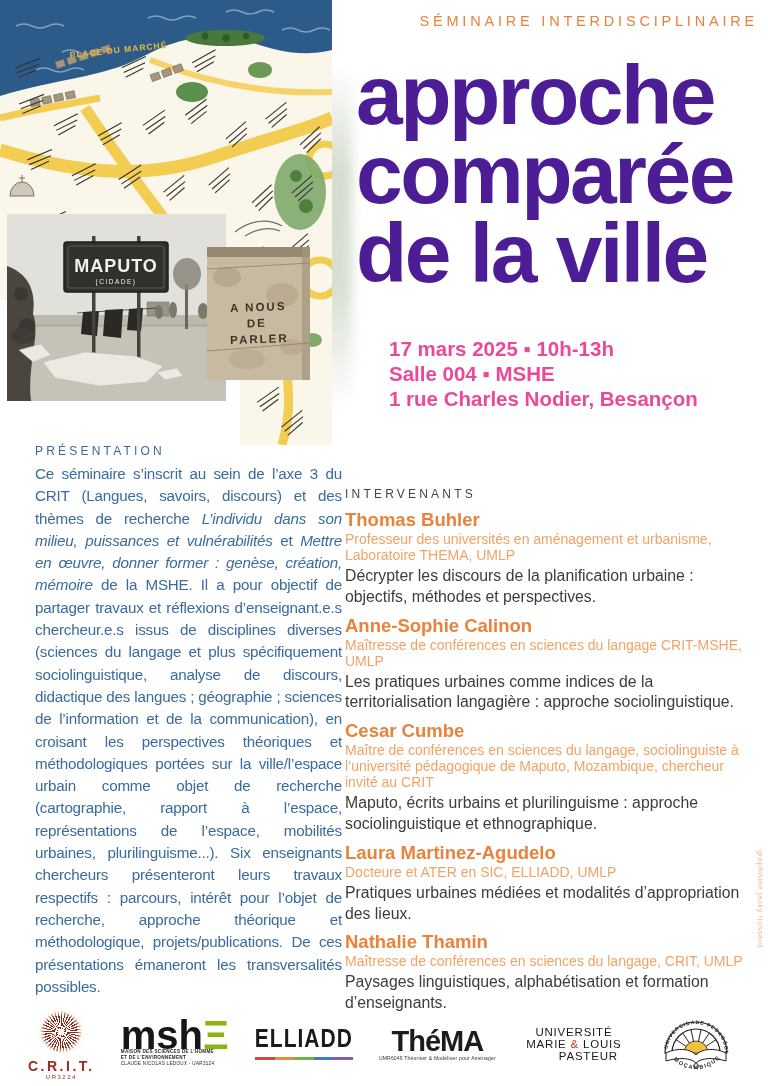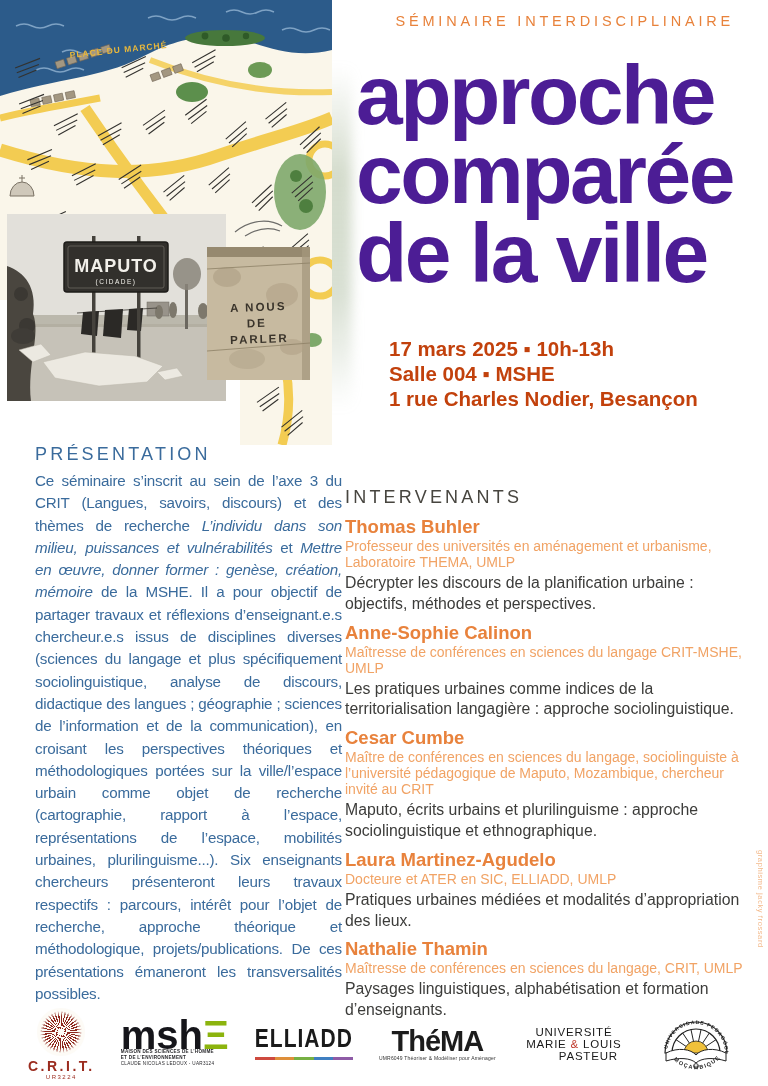--- a/index.html
+++ b/index.html
@@ -10,31 +10,31 @@
   .map-photo { position:absolute; left:0; top:0; width:332px; height:300px; z-index:1; }
   .map-patch { position:absolute; left:240px; top:300px; width:92px; height:145px; z-index:1; }
   .wash { position:absolute; left:316px; top:66px; width:36px; height:390px; z-index:0;
           background:linear-gradient(180deg, rgba(187,198,172,0) 0%, rgba(177,191,163,0.55) 28%,
                      rgba(170,186,158,0.45) 58%, rgba(187,198,172,0) 88%);
           filter:blur(6px); }
   .photo-maputo { position:absolute; left:7px; top:214px; width:219px; height:187px; z-index:2; }
   .photo-graffiti { position:absolute; left:207px; top:247px; width:103px; height:133px; z-index:3; }
 
   
-  .kicker { position:absolute; top:13px; right:34px; z-index:4;
+  .kicker { position:absolute; top:13px; right:10px; z-index:4;
             font-size:14.5px; font-weight:500; letter-spacing:3.8px; color:#E8823B; }
   .title { position:absolute; left:356px; top:56px; z-index:4;
            font-size:84px; line-height:79px; font-weight:700; letter-spacing:-2.5px;
            color:#4c1d95; }
   .title span { display:block; }
   .event { position:absolute; left:389px; top:336px; z-index:4;
-           font-size:20.5px; line-height:25px; font-weight:700; color:#c2410c; }
+           font-size:20.5px; line-height:25px; font-weight:700; color:#ec4899; }
 
   
-  .section-label { font-size:18px; letter-spacing:3.2px; font-weight:500; }
+  .section-label { font-size:12px; letter-spacing:3.2px; font-weight:500; }
   .left-col { position:absolute; left:35px; top:444px; width:307px; z-index:4; }
   .left-col .section-label { color:#3A6B9C; margin-bottom:5px; }
   .pres-text { font-size:15.2px; line-height:22.3px; letter-spacing:-0.2px;
                text-align:justify; color:#3A6B9C; }
   .pres-text em { font-style:italic; }
 
   .right-col { position:absolute; left:345px; top:487px; width:403px; z-index:4; }
   .right-col .section-label { color:#47453F; margin-bottom:9px; }
   .speaker { margin-bottom:8px; }
   .sp-name { font-size:18.5px; line-height:20px; font-weight:700; color:#E8823C; }

